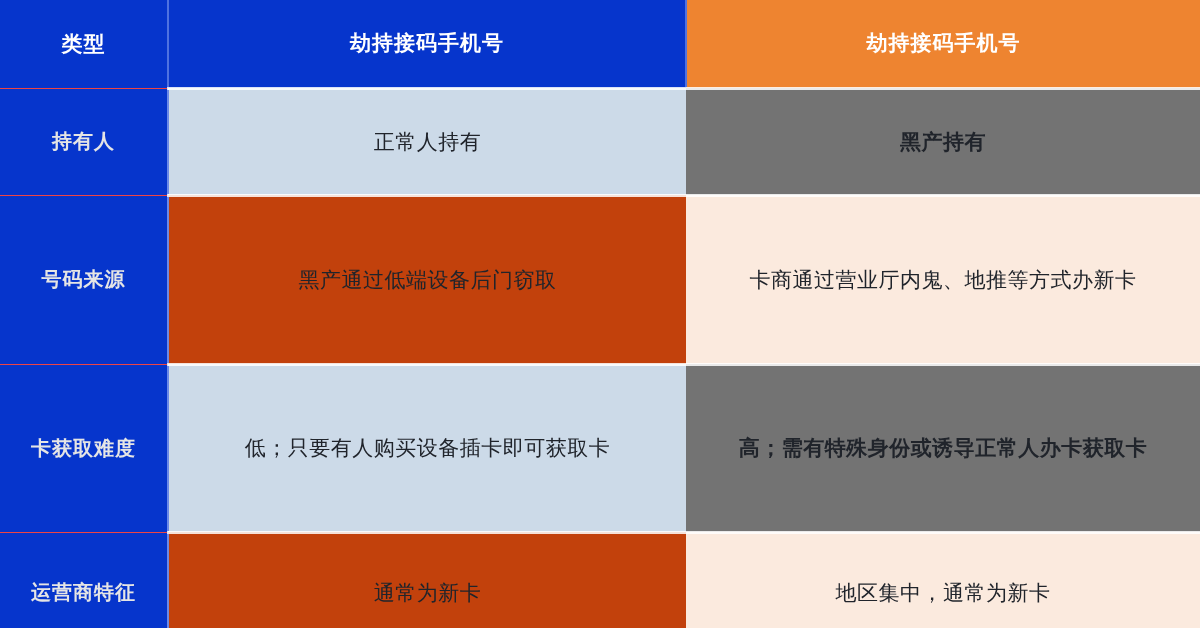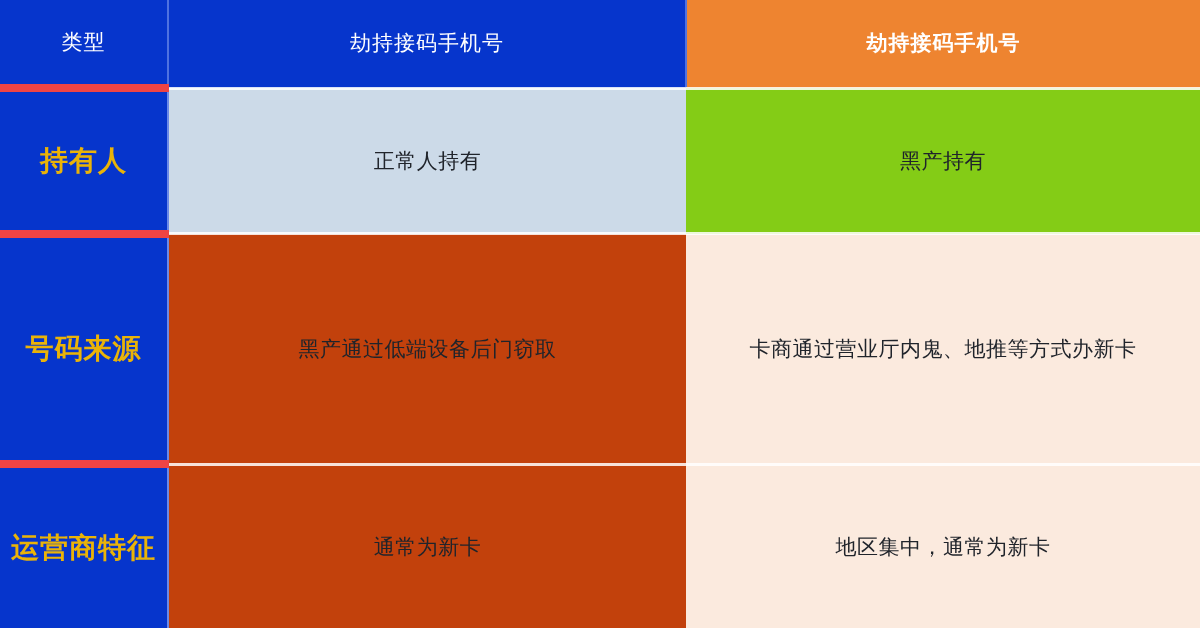--- a/index.html
+++ b/index.html
@@ -88,55 +88,55 @@
   col.c-label { width: 168px; }
   col.c-a     { width: 518px; }
   col.c-b     { width: 514px; }
 
   
   tr.head { height: 88px; }
   th.h-label, th.h-a {
     background: #0635cc;
     color: #ffffff;
     font-size: 21px;
-    font-weight: 400;
+    font-weight: 700;
     letter-spacing: 1px;
     border-right: 2px solid #4f72e0;
   }
   th.h-b {
     background: #ee8430;
     color: #ffffff;
     font-size: 21px;
     font-weight: 700;
     letter-spacing: 1px;
   }
 
   
   td.lbl {
     background: #0635cc;
-    color: #eab308;
-    font-size: 28px;
+    color: #e5e5e5;
+    font-size: 20px;
     font-weight: 700;
     letter-spacing: 1px;
-    border-top: 8px solid #ef4444;
+    border-top: 1px solid #ef4444;
     border-right: 2px solid #6c8ae8;
   }
 
   
   td.cell {
     font-size: 21px;
     font-weight: 500;
     color: #20242b;
     letter-spacing: 0.5px;
     border-top: 3px solid rgba(255,255,255,0.85);
   }
 
   td.a-dark  { background: #ccdae8; }
   td.a-light { background: #c2410c; }
-  td.b-dark  { background: #84cc16; }
+  td.b-dark  { background: #737373; font-weight: bold; }
   td.b-light { background: #fbeade; }
 
   tr.r1 { height: 107px; }
   tr.r2 { height: 169px; font-family: Liberation Mono, monospace; }
   tr.r3 { height: 168px; }
   tr.r4 { height: 120px; }
 </style>
 </head>
 <body>
 
@@ -179,20 +179,25 @@
         <td class="cell a-dark">正常人持有</td>
         <td class="cell b-dark">黑产持有</td>
       </tr>
 
       <tr class="r2">
         <td class="lbl">号码来源</td>
         <td class="cell a-light">黑产通过低端设备后门窃取</td>
         <td class="cell b-light">卡商通过营业厅内鬼、地推等方式办新卡</td>
       </tr>
 
+      <tr class="r3">
+        <td class="lbl">卡获取难度</td>
+        <td class="cell a-dark">低；只要有人购买设备插卡即可获取卡</td>
+        <td class="cell b-dark">高；需有特殊身份或诱导正常人办卡获取卡</td>
+      </tr>
 
       <tr class="r4">
         <td class="lbl">运营商特征</td>
         <td class="cell a-light">通常为新卡</td>
         <td class="cell b-light">地区集中，通常为新卡</td>
       </tr>
     </tbody>
   </table>
 </div>
 

